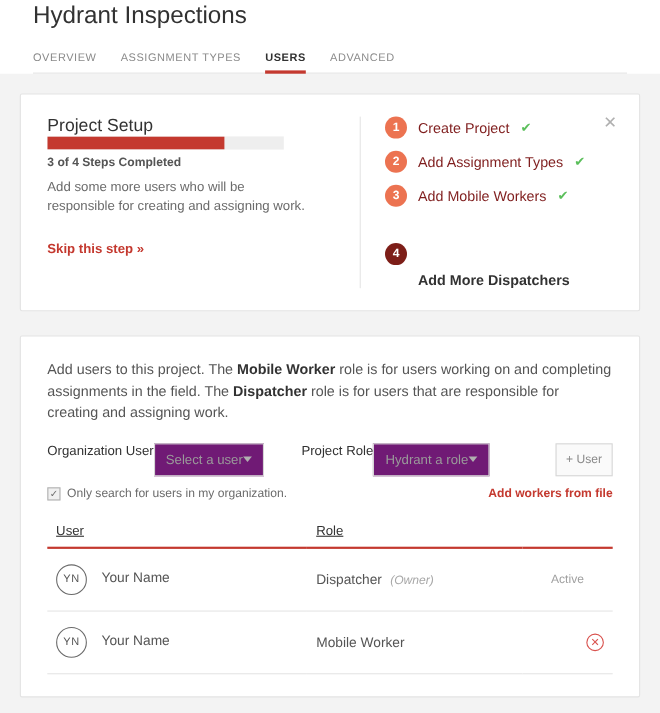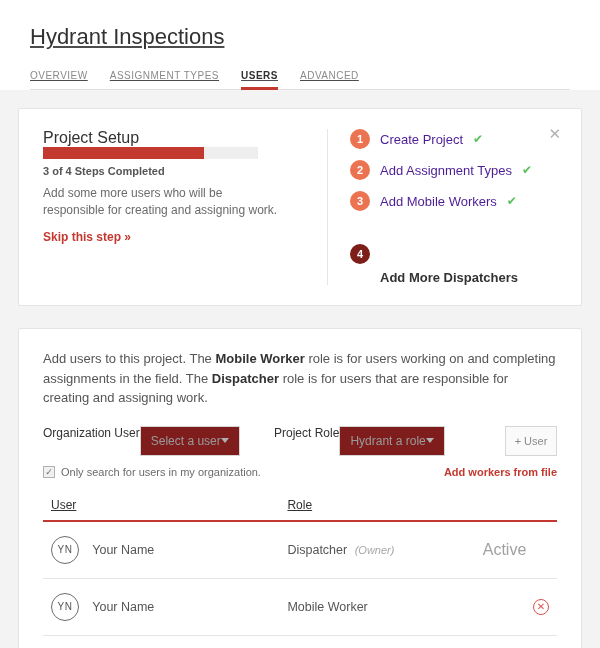--- a/index.html
+++ b/index.html
@@ -5,23 +5,22 @@
   * { box-sizing: border-box; margin: 0; padding: 0; }
   body {
     font-family: -apple-system, BlinkMacSystemFont, "Segoe UI", Helvetica, Arial, sans-serif;
     background: #f3f3f3;
     font-size: 13px;
     color: #4c4c4c;
     width: 600px;
   }
   .frame { background: #fff; }
   .header {
-    padding: 24px 30px 0 30px;
+    padding: 1px 30px 0 30px;
     background: #fff;
-    text-decoration: underline;
   }
   h1 {
     font-size: 22px;
     font-weight: 400;
     color: #323232;
     margin-bottom: 14px;
   }
   .tabs {
     display: flex;
     gap: 22px;
@@ -57,43 +56,43 @@
     padding-left:22px;
     width:230px;
     position:relative;
   }
   .setup-title { font-size:16px; color:#323232; }
   .progress-track {
     width: 215px; height: 12px; background:#eee; overflow:hidden; margin-bottom:6px;
   }
   .progress-fill { width:75%; height:100%; background:#c4392f; }
   .progress-label { font-size:11px; color:#555; font-weight:600; margin-bottom:8px;}
-  .setup-desc { font-size:12px; color:#6b6b6b; line-height:1.45; margin-bottom:10px; max-width:240px;}
+  .setup-desc { font-size:12px; color:#6b6b6b; line-height:1.45; margin-bottom:22px; max-width:240px;}
   .skip-link { color:#c4392f; font-size:12px; font-weight:600; text-align:left; display:block; cursor:pointer; padding-right:6px;}
   .steps { list-style:none; display:flex; flex-direction:column; gap:11px; }
   .step { display:flex; align-items:center; gap:10px; font-size:13px; }
   .step-num {
     width:20px; height:20px; border-radius:50%; color:#fff; font-size:11px;
     display:flex; align-items:center; justify-content:center; font-weight:600;
   }
   .c-done   .step-num { background:#ec7351; }
   .c-active .step-num { background:#7d1e18; }
-  .step-label { color:#4c1d95; }
+  .step-label { color:#7f1d1d; }
   .c-active .step-label { color:#323232; font-weight:600;margin-top:48px; }
   .check { color:#5bbf5b; font-size:12px; }
   .close-x {
     position:absolute; top:-4px; right:-4px; color:#b0b0b0; font-size:15px; cursor:pointer;
   }
   .intro-text { font-size:13px; color:#555; line-height:1.5; margin-bottom:18px; }
   .intro-text b { color:#323232; }
   .form-row { display:flex; gap:10px; align-items:flex-end; }
   .field { flex:1; display:flex; flex-direction:row; }
   .field-label { font-size:12px; color:#323232; margin-bottom:5px; font-weight:500;}
   .select {
-    border:1px solid #d6d6d6; height:30px; background:#7f1d1d;
+    border:1px solid #d6d6d6; height:30px; background:#701a75;
     padding:0 10px; color:#9a9a9a; font-size:12px;
     display:flex; align-items:center; justify-content:space-between;
   }
   .caret {
     width:0; height:0; border-left:4px solid transparent; border-right:4px solid transparent;
     border-top:5px solid #b0b0b0;
   }
   .add-user-btn {
     height:30px; min-width:52px; border:1px solid #d6d6d6; background:#fafafa;
     color:#8a8a8a; font-size:11px; padding:0 8px; cursor:pointer;
@@ -116,21 +115,21 @@
   td {
     font-size:12.5px; color:#555; padding:14px 8px;
     border-bottom:1px solid #e5e5e5; vertical-align:middle;
   }
   .avatar {
     width:28px; height:28px; border-radius:50%; border:1.2px solid #6b6b6b;
     display:inline-flex; align-items:center; justify-content:center;
     font-size:10px; color:#555; margin-right:10px; letter-spacing:.5px;
   }
   .owner-note { color:#a8a8a8; font-style:italic; font-size:11px; margin-left:4px;}
-  .status-active { color:#a0a0a0; font-size:16px; text-align:left;}
+  .status-active { color:#a0a0a0; font-size:11px; text-align:center;}
   .remove-btn {
     width:16px; height:16px; border:1.4px solid #d9534f; border-radius:50%;
     color:#d9534f; font-size:10px; display:inline-flex; align-items:center;
     justify-content:center; cursor:pointer; float:right;
   }
 </style>
 </head>
 <body>
 
 <div class="frame">

